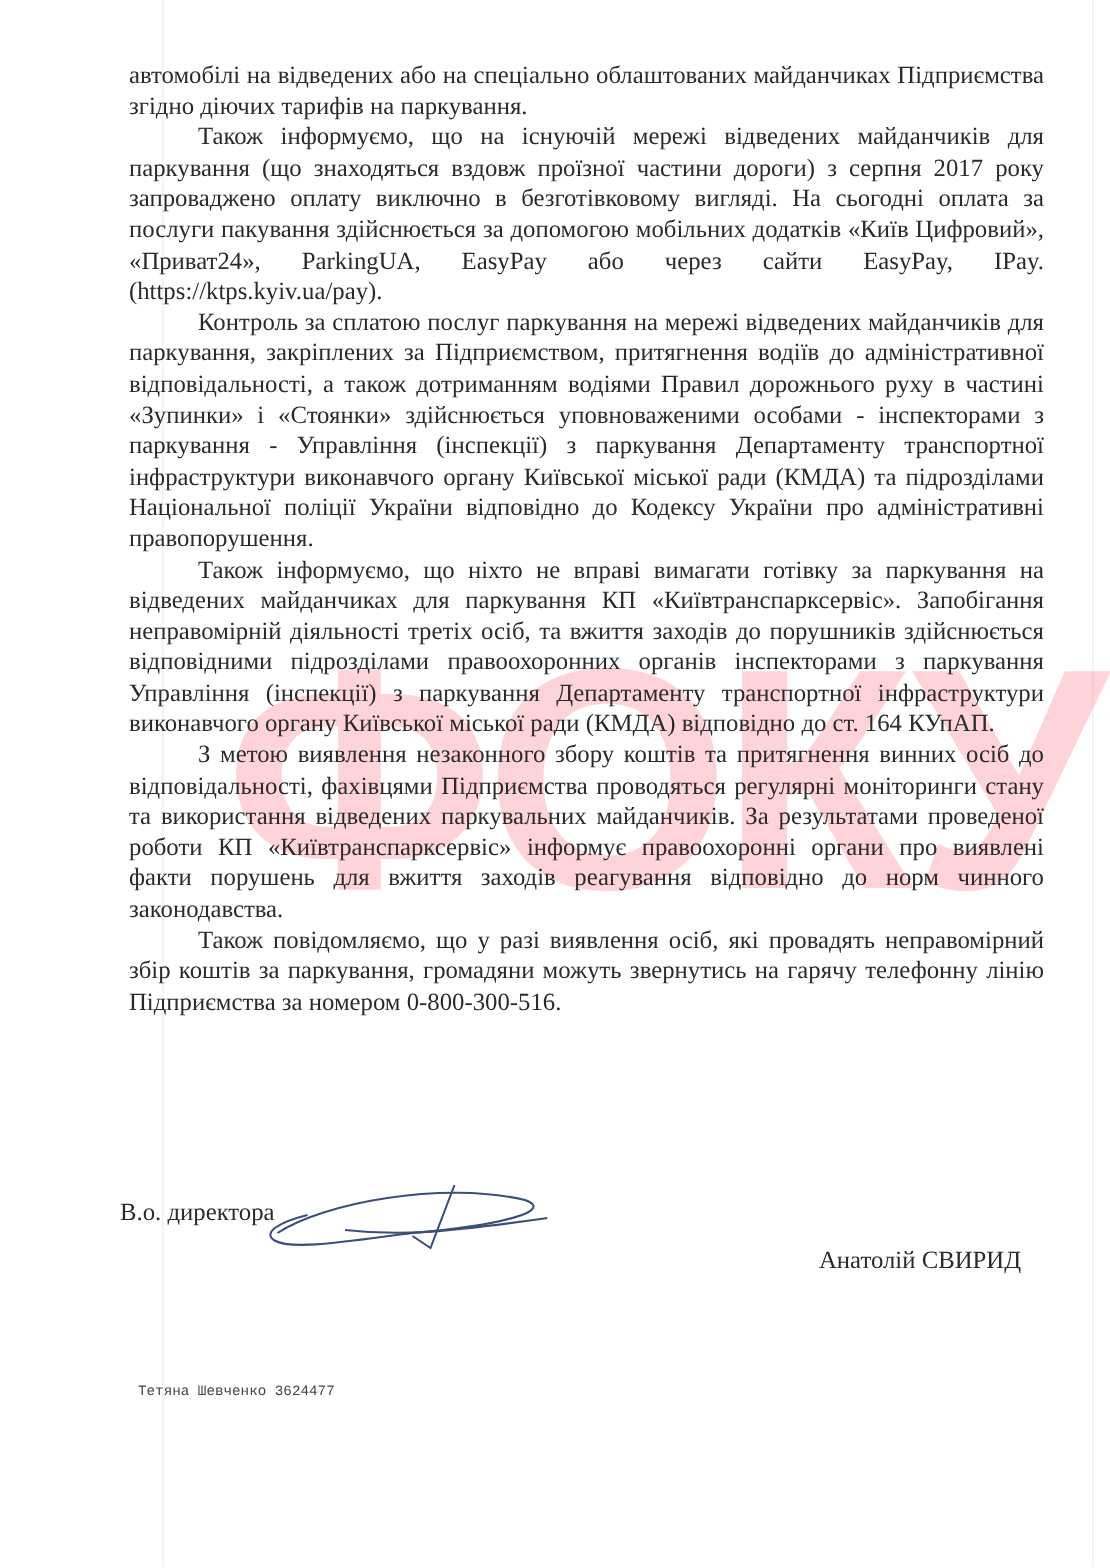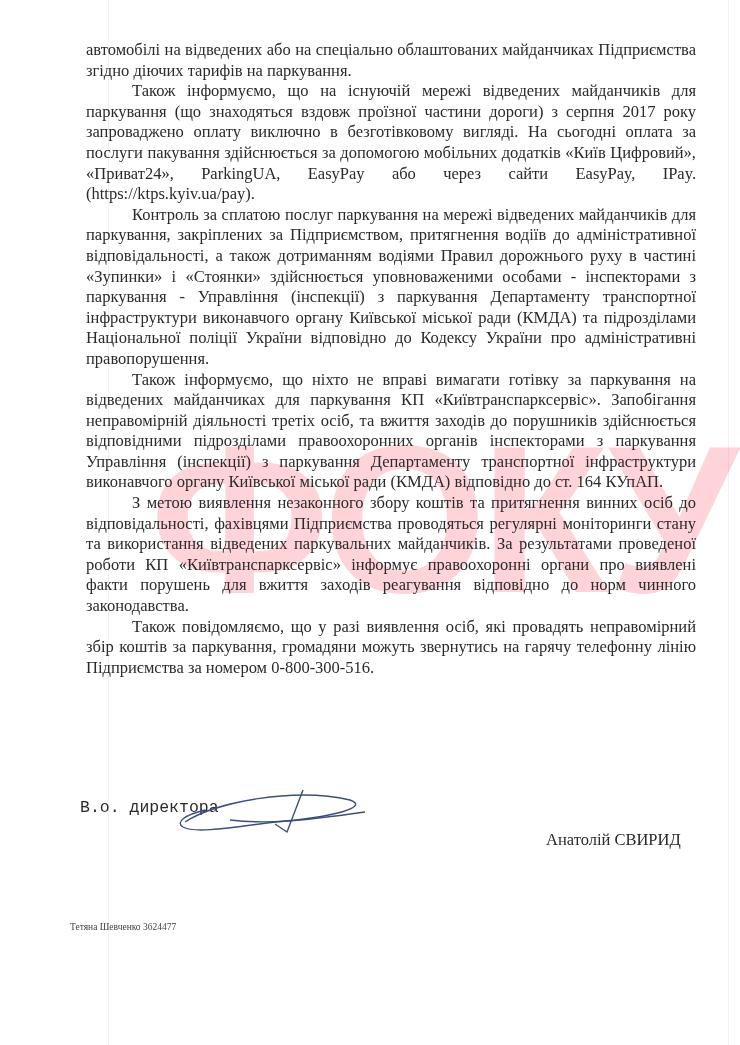--- a/index.html
+++ b/index.html
@@ -10,24 +10,24 @@
     .scan-line { position: absolute; top: 0; bottom: 0; width: 1px; background: #eef1f3; }
     .watermark {
       position: absolute; left: 150px; top: 415px; width: 600px; height: 220px;
       font-family: "Liberation Sans", sans-serif; font-weight: 700; font-size: 210px; line-height: 210px;
       color: rgba(255, 60, 80, 0.22); letter-spacing: -6px; white-space: nowrap; pointer-events: none;
     }
     .page { position: absolute; left: 86px; top: 40px; width: 610px; font-size: 16.5px; line-height: 20.6px; }
     .para { margin: 0; text-align: justify; }
     .para.indent { text-indent: 46px; }
     .signature-row { position: absolute; left: 80px; top: 790px; width: 620px; height: 60px; }
-    .sig-role { position: absolute; left: 0; top: 8px; font-size: 16.5px; font-family: Liberation Mono, monospace; }
+    .sig-role { position: absolute; left: 0; top: 8px; font-size: 16.5px; }
     .sig-name { position: absolute; left: 466px; top: 40px; font-size: 16.5px; }
     .sig-svg { position: absolute; left: 95px; top: -8px; }
-    .executor { position: absolute; left: 70px; top: 922px; font-size: 9.5px; color: #444; }
+    .executor { position: absolute; left: 92px; top: 922px; font-size: 9.5px; color: #444; font-family: Liberation Mono, monospace; }
   </style>
 </head>
 <body>
 
 <div class="scan-line" style="left:108px"></div>
 <div class="scan-line" style="left:728px"></div>
 
 <div class="watermark">ФОКУС</div>
 
 <div class="page">

